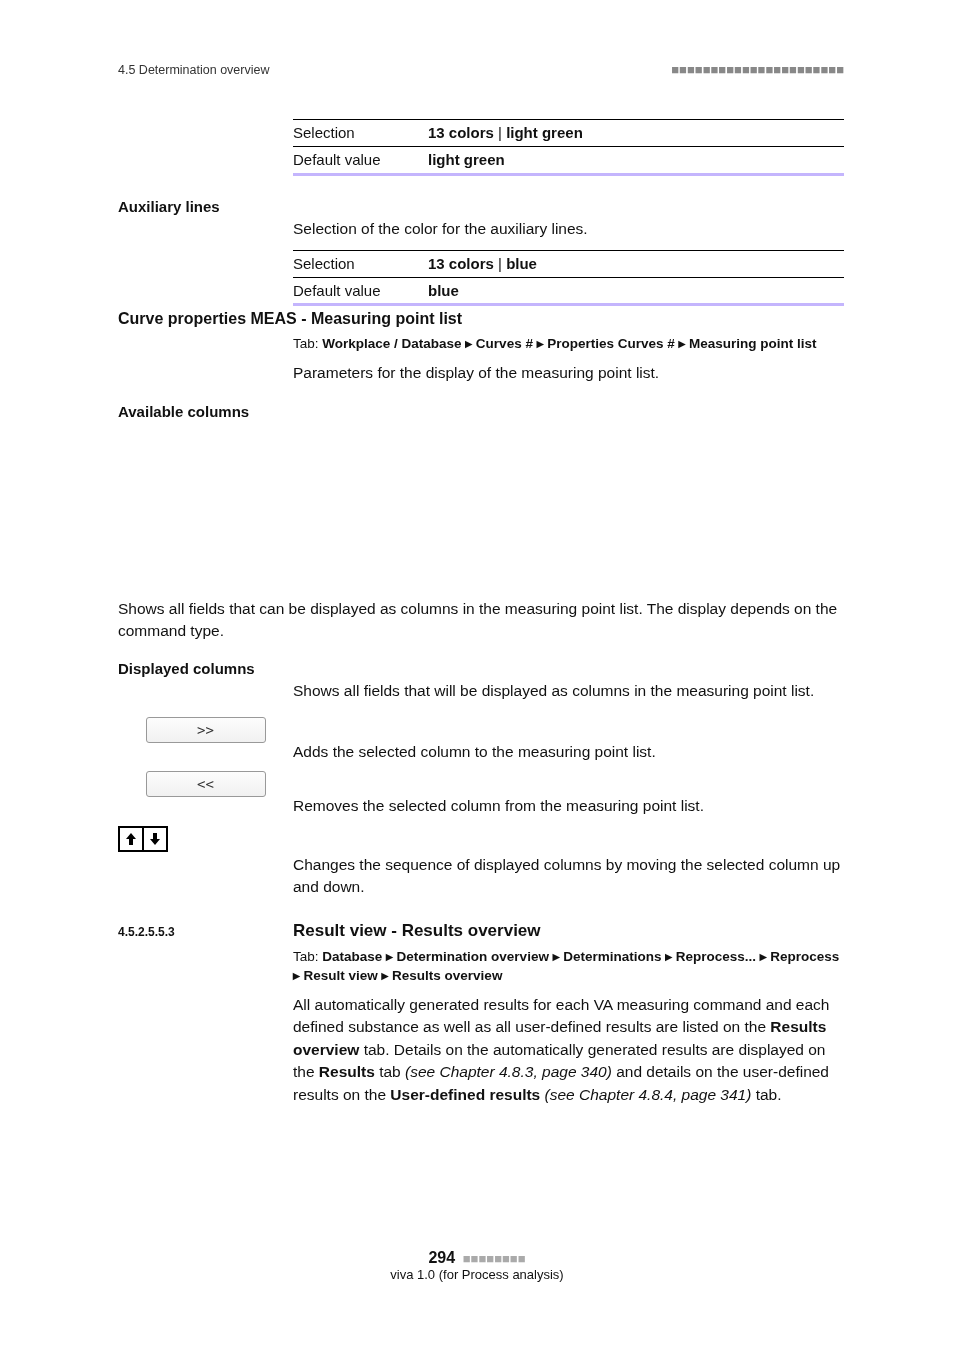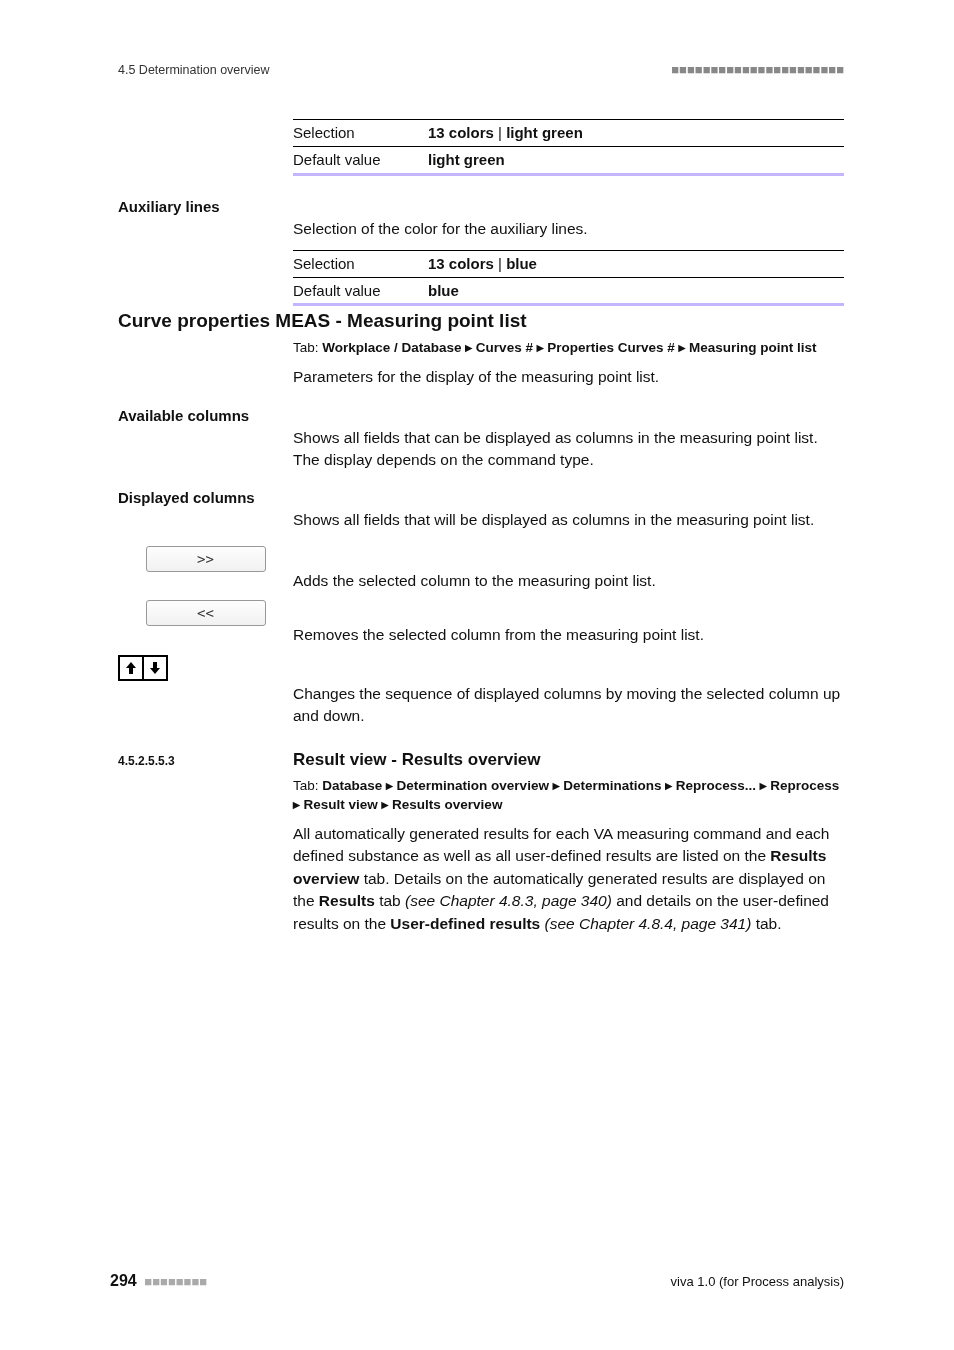--- a/index.html
+++ b/index.html
@@ -63,21 +63,21 @@
     flex: 0 0 135px;
     font-size: 15px;
   }
   .param-val {
     flex:1;
     font-size:15px;
   }
   .bold { font-weight: 700; }
   .section-title {
     font-weight: 800;
-    font-size: 19px;
+    font-size: 16px;
     margin-bottom: 6px;
   }
   .tab-line {
     font-size: 13.5px;
     line-height: 1.45;
   }
   .desc { margin-top: 8px; }
   .btn-rect {
     display:inline-flex;
     align-items:center;
@@ -113,27 +113,28 @@
     width:175px;
     flex:0 0 175px;
   }
   .sec-head {
     font-weight:800;
     font-size:17px;
   }
   .italic { font-style: italic; }
   .footer {
     position:absolute;
-    bottom: 60px;
+    bottom: 68px;
     left:110px;
     right:110px;
     display:flex;
     justify-content:space-between;
     align-items:center;
     font-size:13px;
+    flex-direction:column;
   }
   .footer .pg { font-weight:800; font-size:16px; }
   .footer .sq { color:#aaa; letter-spacing:0; font-size:13px; margin-left:4px;}
 </style>
 </head>
 <body>
 
 <div class="page">
 
   <div class="header">
@@ -186,21 +187,21 @@
   <div class="row">
     <div class="lcol-label"></div>
     <div class="rcol">
       <div class="tab-line">
         <span>Tab: </span><span class="bold">Workplace / Database ▸ Curves # ▸ Properties Curves # ▸ Measuring point list</span>
       </div>
       <div class="desc">Parameters for the display of the measuring point list.</div>
     </div>
   </div>
 
-  <div class="row" style="margin-top:18px;">
+  <div class="row" style="margin-top:18px;flex-direction:column;">
     <div class="lcol-label">Available columns</div>
     <div class="rcol">
       <div class="desc" style="margin-top:20px;">Shows all fields that can be displayed as columns in the measuring point list. The display depends on the command type.</div>
     </div>
   </div>
 
   <div class="row" style="margin-top:18px;">
     <div class="lcol-label">Displayed columns</div>
     <div class="rcol">
       <div class="desc" style="margin-top:20px;">Shows all fields that will be displayed as columns in the measuring point list.</div>

